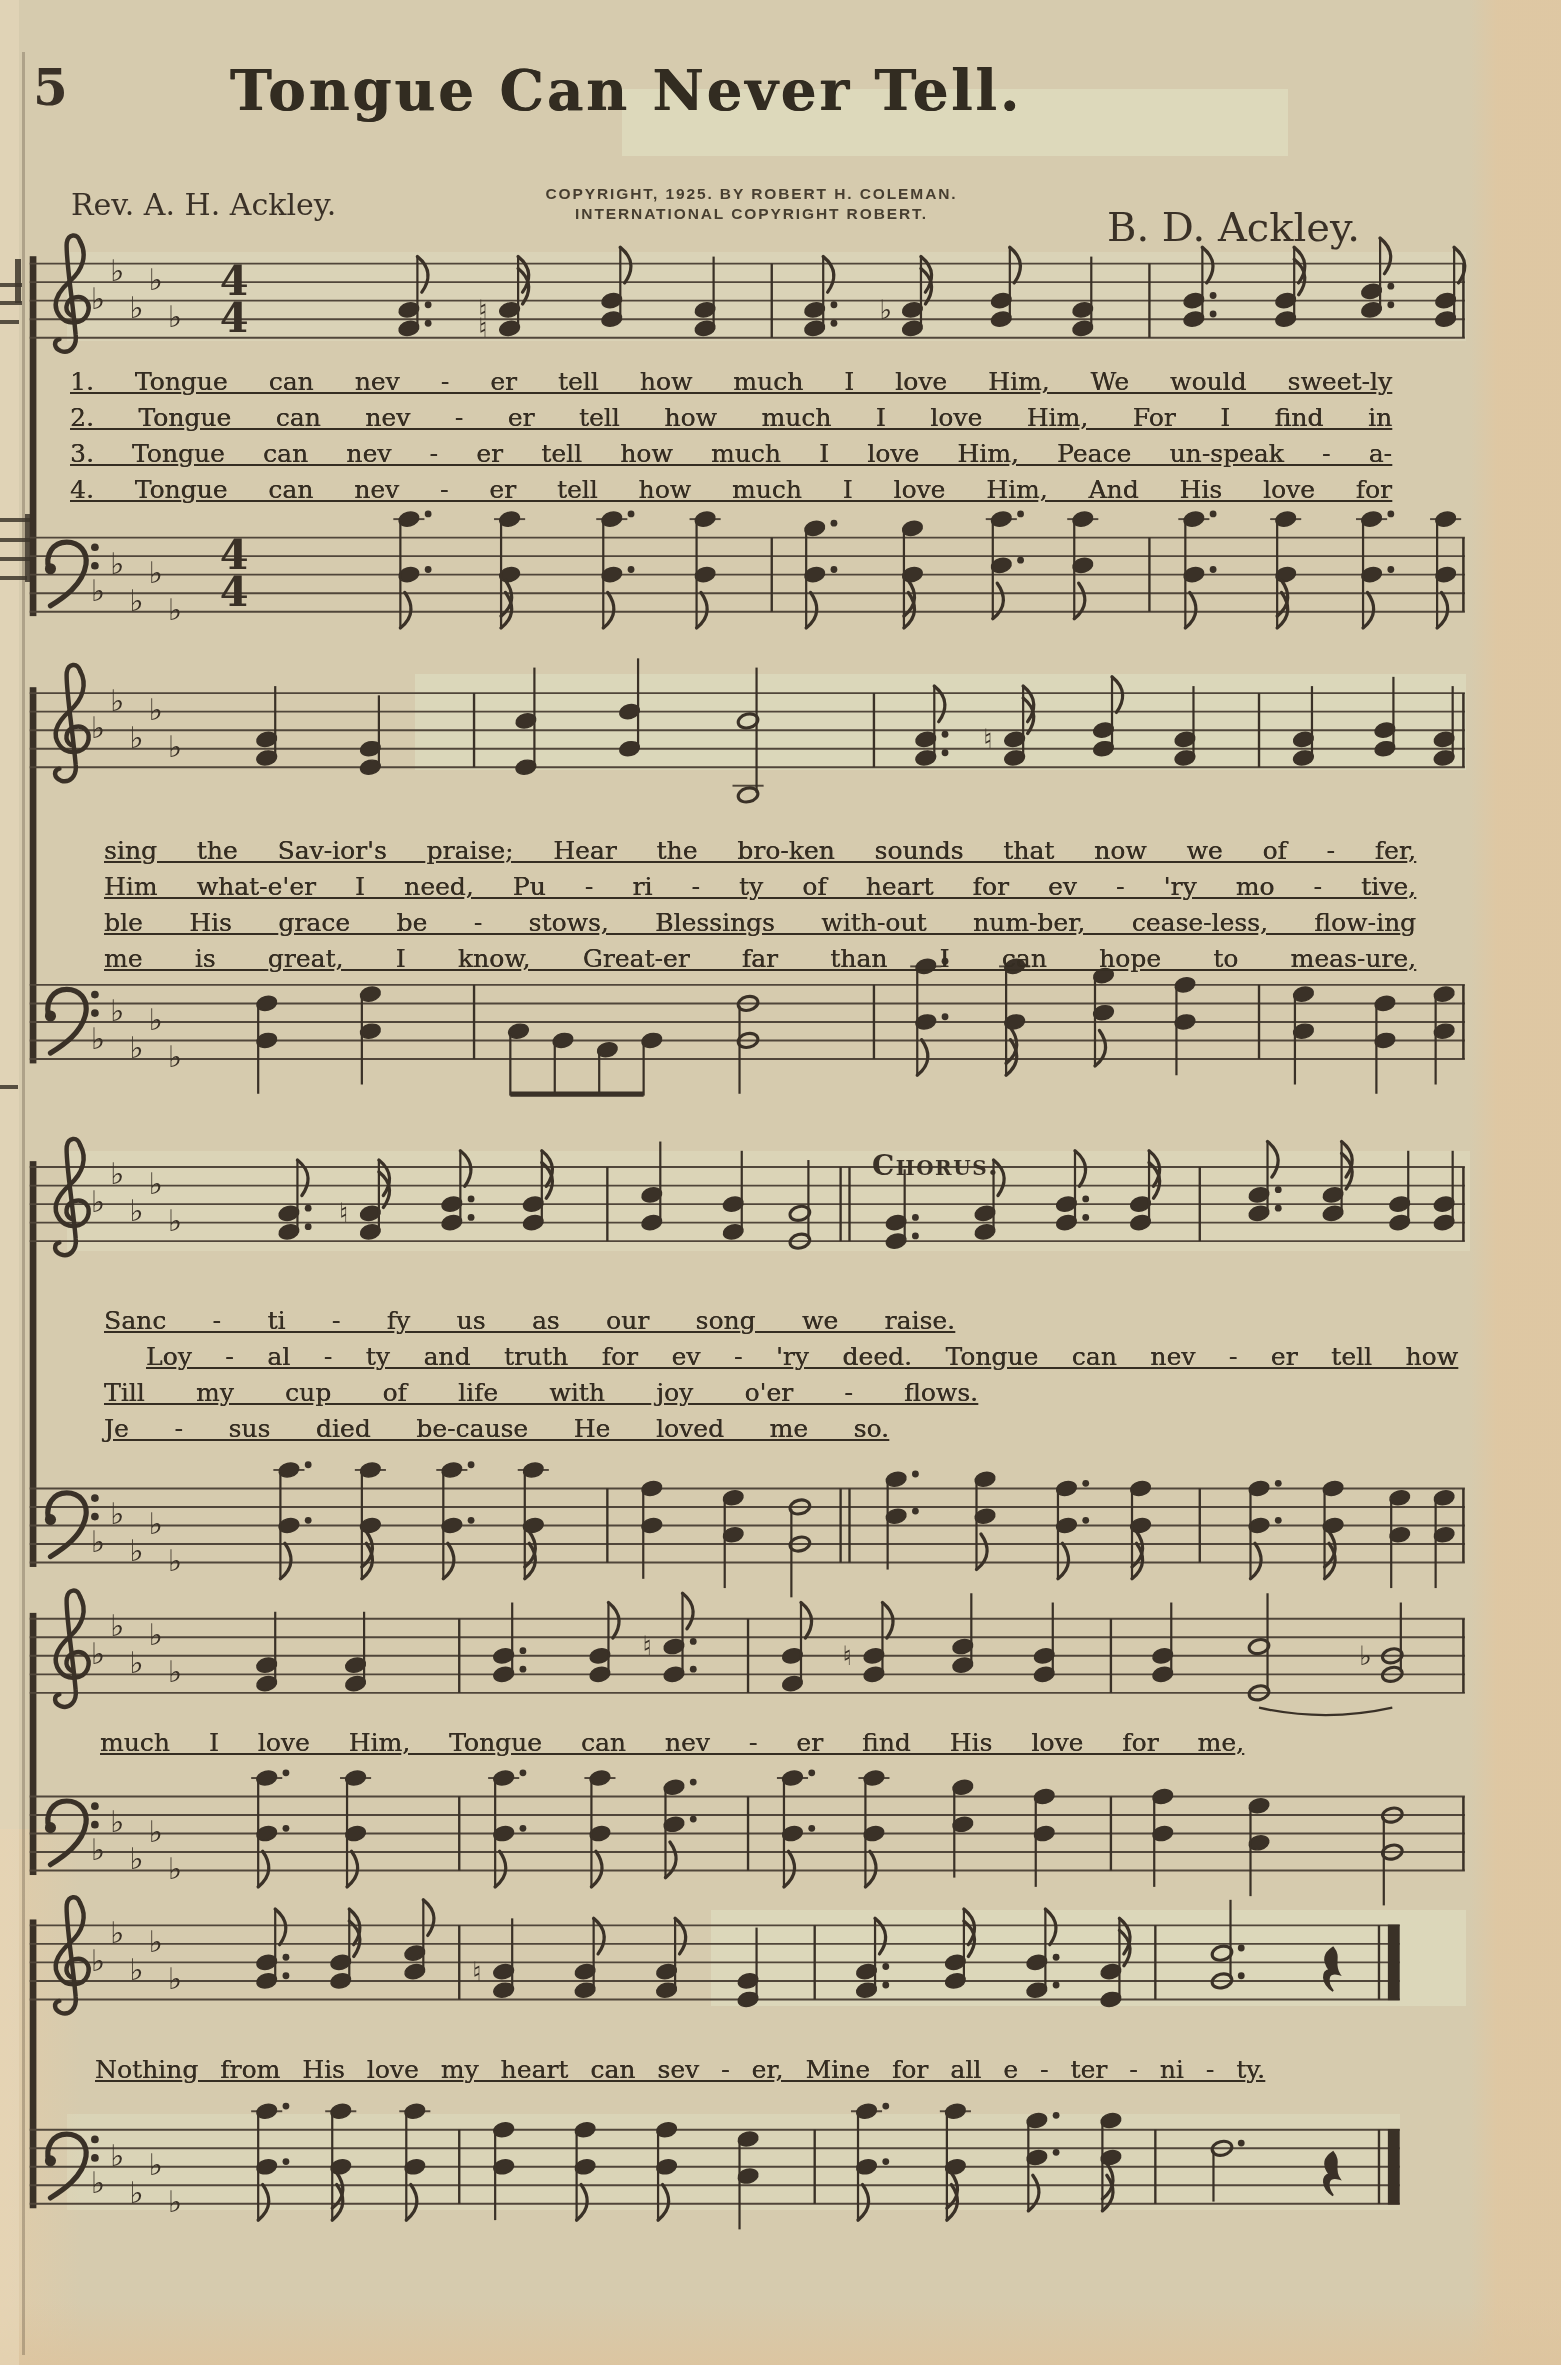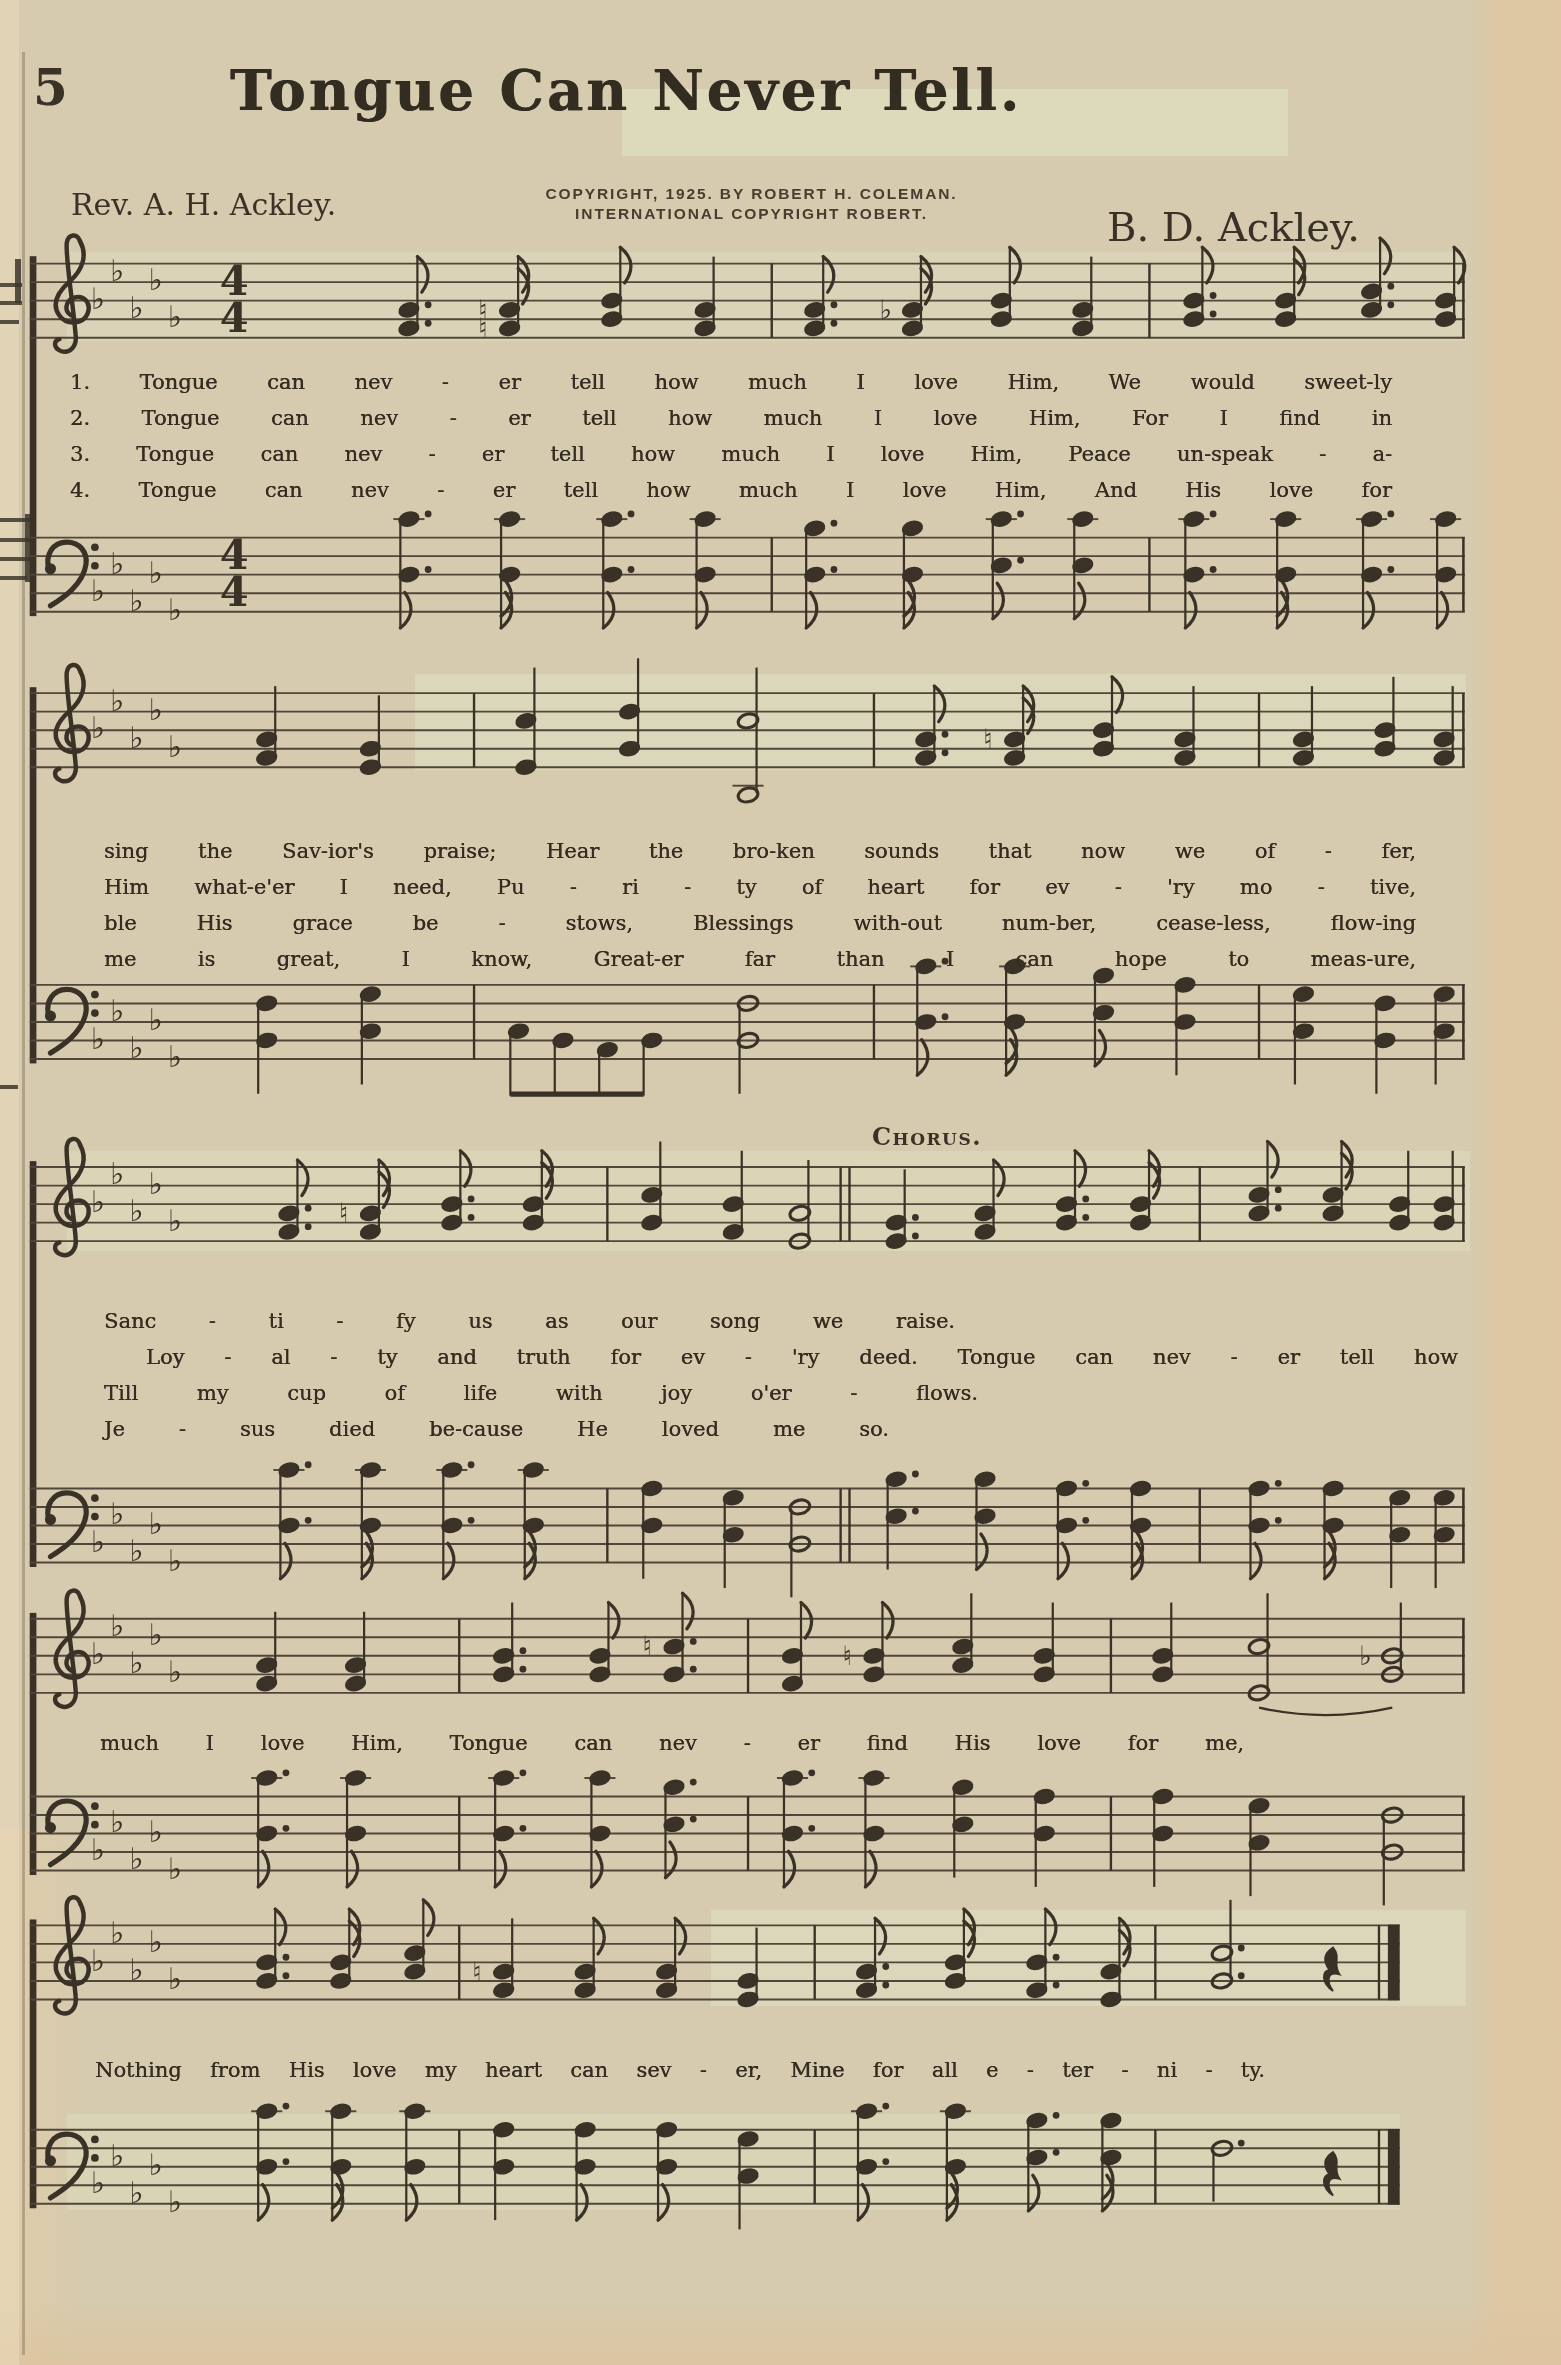--- a/index.html
+++ b/index.html
@@ -34,28 +34,28 @@
   .pagenum{left:33px;top:58px;font-size:50px;font-weight:bold;}
   .title{left:170px;top:49px;width:896px;margin:8px;text-align:center;
     font-size:56px;font-weight:bold;letter-spacing:3px;color:#322c21;
     text-shadow:0.7px 0 0 currentColor;}
   .author{left:71px;top:187px;font-size:30px;}
   .composer{left:1107px;top:185px;font-size:40px;margin-top:19px;}
   .copyright{left:437px;top:184px;width:629px;text-align:center;
     font-family:"Liberation Sans", sans-serif;font-weight:bold;
     font-size:15.5px;line-height:20px;letter-spacing:1.9px;color:#473e30;}
   
-  .lyr{position:absolute;font-size:21px;color:#352d22;
-    text-shadow:0.3px 0 0 currentColor;}
+  .lyr{position:absolute;font-size:25px;color:#352d22;
+    text-shadow:0.3px 0 0 currentColor;text-decoration:underline;}
   .lyr div{line-height:36px;text-align:justify;text-align-last:justify;}
   .verse-block{left:70px;top:364px;}
   .verse-block div{width:1322px;}
   .second-block{left:104px;top:825px;margin-top:8px;}
   .second-block div{width:1312px;}
-  .chorus-label{left:872px;top:1122px;font-size:24px;font-weight:bold;
+  .chorus-label{left:872px;top:1149px;font-size:28px;font-weight:bold;
     font-variant:small-caps;letter-spacing:1.5px;}
   .chorus-block{left:104px;top:1303px;}
   .chorus-block div:nth-child(1){width:851px;}
   .chorus-block div:nth-child(2){width:1312px;margin-left:42px;}
   .chorus-block div:nth-child(3){width:874px;}
   .chorus-block div:nth-child(4){width:785px;}
   .line4{left:100px;top:1725px;}
   .line4 div{width:1144px;}
   .line5{left:95px;top:2052px;}
   .line5 div{width:1170px;}

